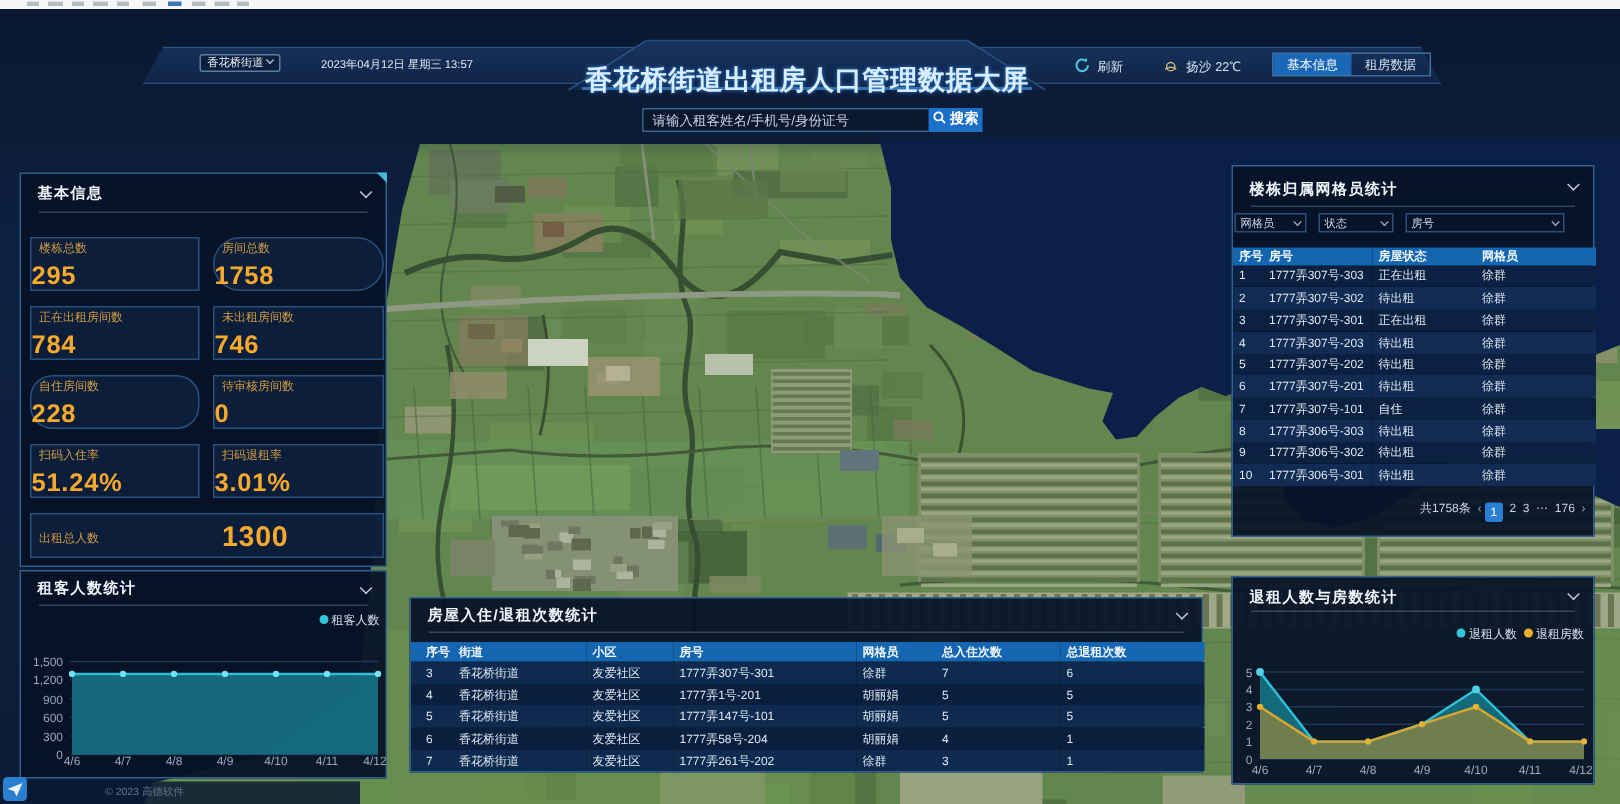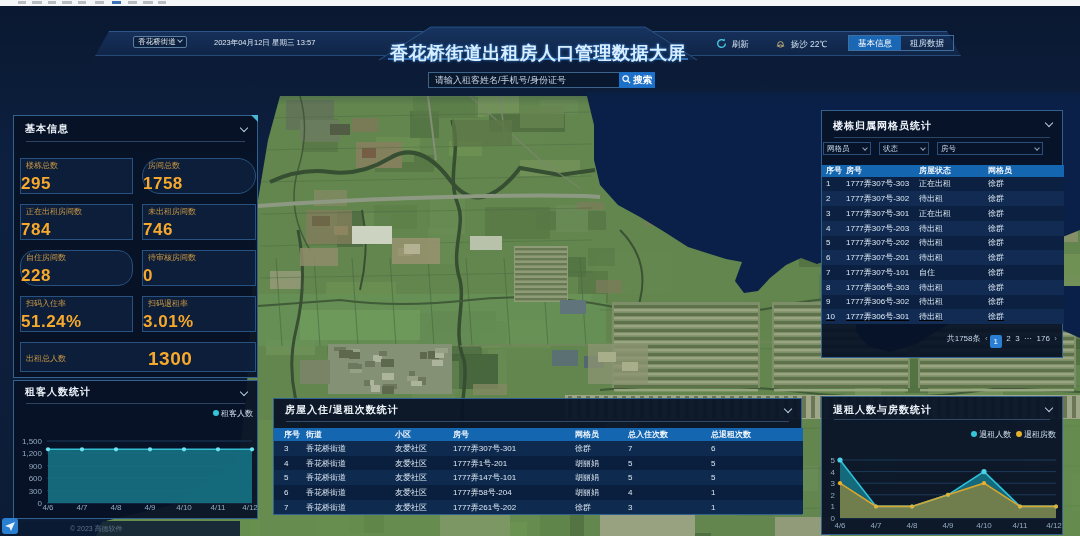--- a/index.html
+++ b/index.html
@@ -642,32 +642,32 @@
             <td>1777弄306号-303</td>
             <td>待出租</td>
             <td>徐群</td>
           </tr>
 <tr style="background:#0c2141;height:14.75px;">
             <td>9</td>
             <td>1777弄306号-302</td>
             <td>待出租</td>
             <td>徐群</td>
           </tr>
-<tr style="background:#112b52;height:14.75px;text-decoration:underline;">
+<tr style="background:#112b52;height:14.75px;">
             <td>10</td>
             <td>1777弄306号-301</td>
             <td>待出租</td>
             <td>徐群</td>
           </tr>
 
  </tbody>
       </table>
  <div style="position:absolute;right:5px;top:222px;font-size:8px;color:#c6d8ea;">共1758条 &nbsp;<span style="color:#8aa4be;">‹</span>&nbsp;<span style="display:inline-block;width:12px;height:13px;background:#2a7fd4;color:#fff;text-align:center;line-height:13px;border-radius:2px;vertical-align:-3px;">1</span>&nbsp; 2 &nbsp;3&nbsp; ⋯ &nbsp;176 &nbsp;<span style="color:#8aa4be;">›</span></div>
 </div>
-<div class="panel abs" style="left:821px;top:396px;width:242px;height:139px;">
+<div class="panel abs" style="left:821px;top:384px;width:242px;height:139px;">
  <div class="ptitle" style="top:6px;">退租人数与房数统计</div>
       <div class="chev" style="top:8px;"></div>
  <div class="psep" style="top:22px;"></div>
  <div style="position:absolute;right:6px;top:32px;font-size:8px;color:#cfe0ee;"><span style="display:inline-block;width:6px;height:6px;border-radius:50%;background:#35c5d8;vertical-align:0px;"></span> 退租人数 &nbsp;<span style="display:inline-block;width:6px;height:6px;border-radius:50%;background:#e8b02e;vertical-align:0px;"></span> 退租房数</div>
  <svg style="position:absolute;left:0;top:0;" width="242" height="139" viewBox="0 0 242 139">
   <g font-size="8" fill="#93a9bf" text-anchor="end">
    <text x="13" y="66">5</text>
           <text x="13" y="77.6">4</text>
           <text x="13" y="89.2">3</text>
    <text x="13" y="100.8">2</text>

